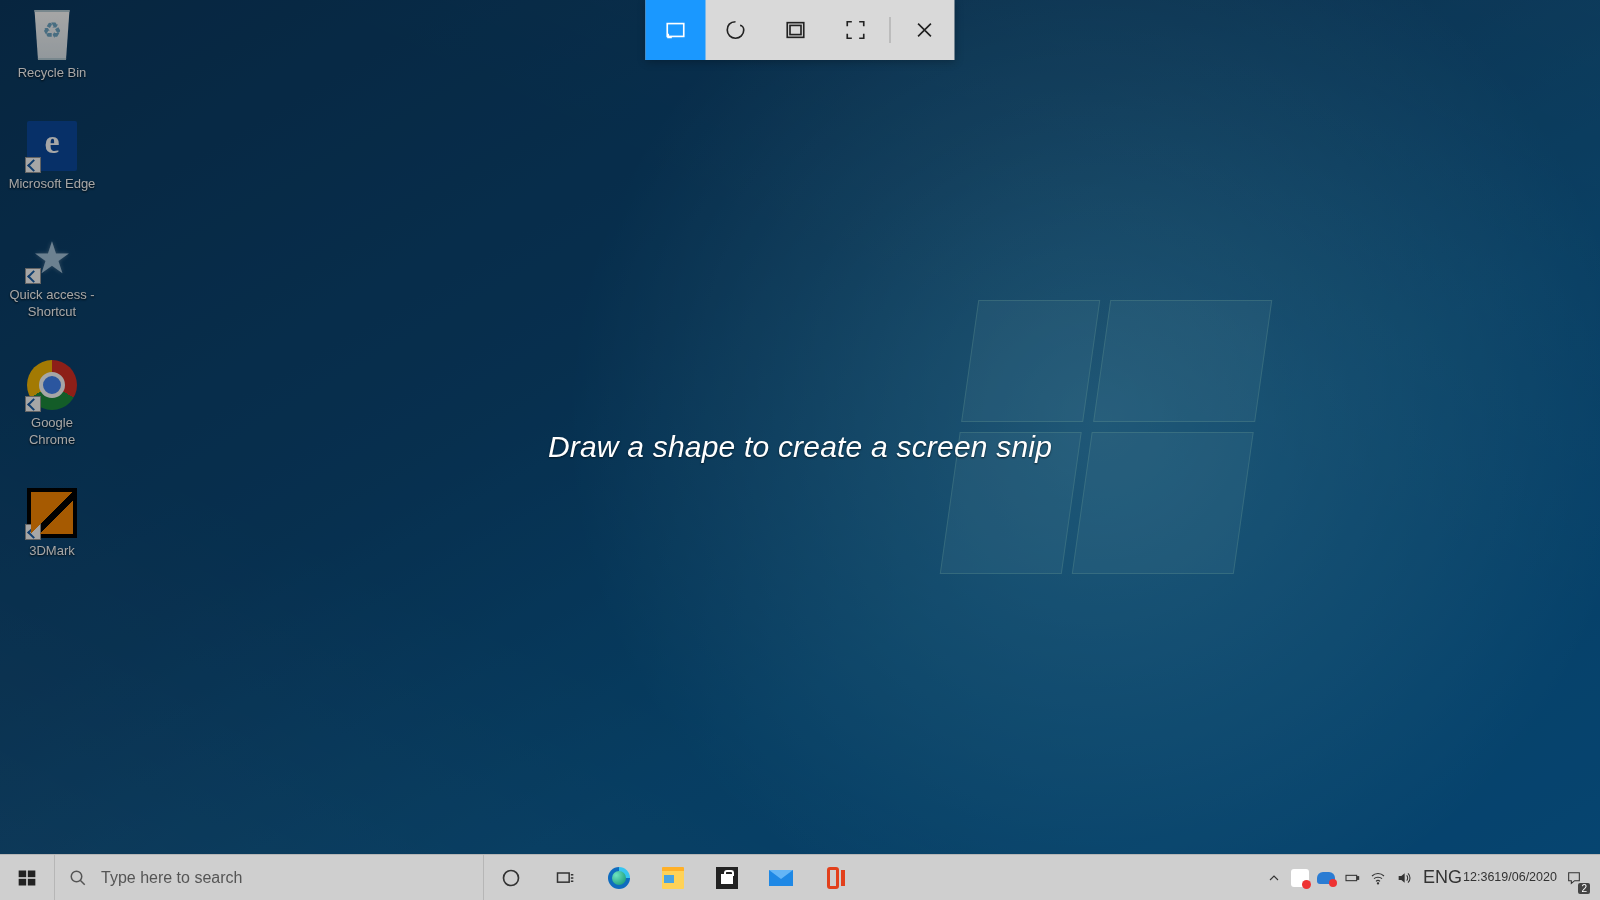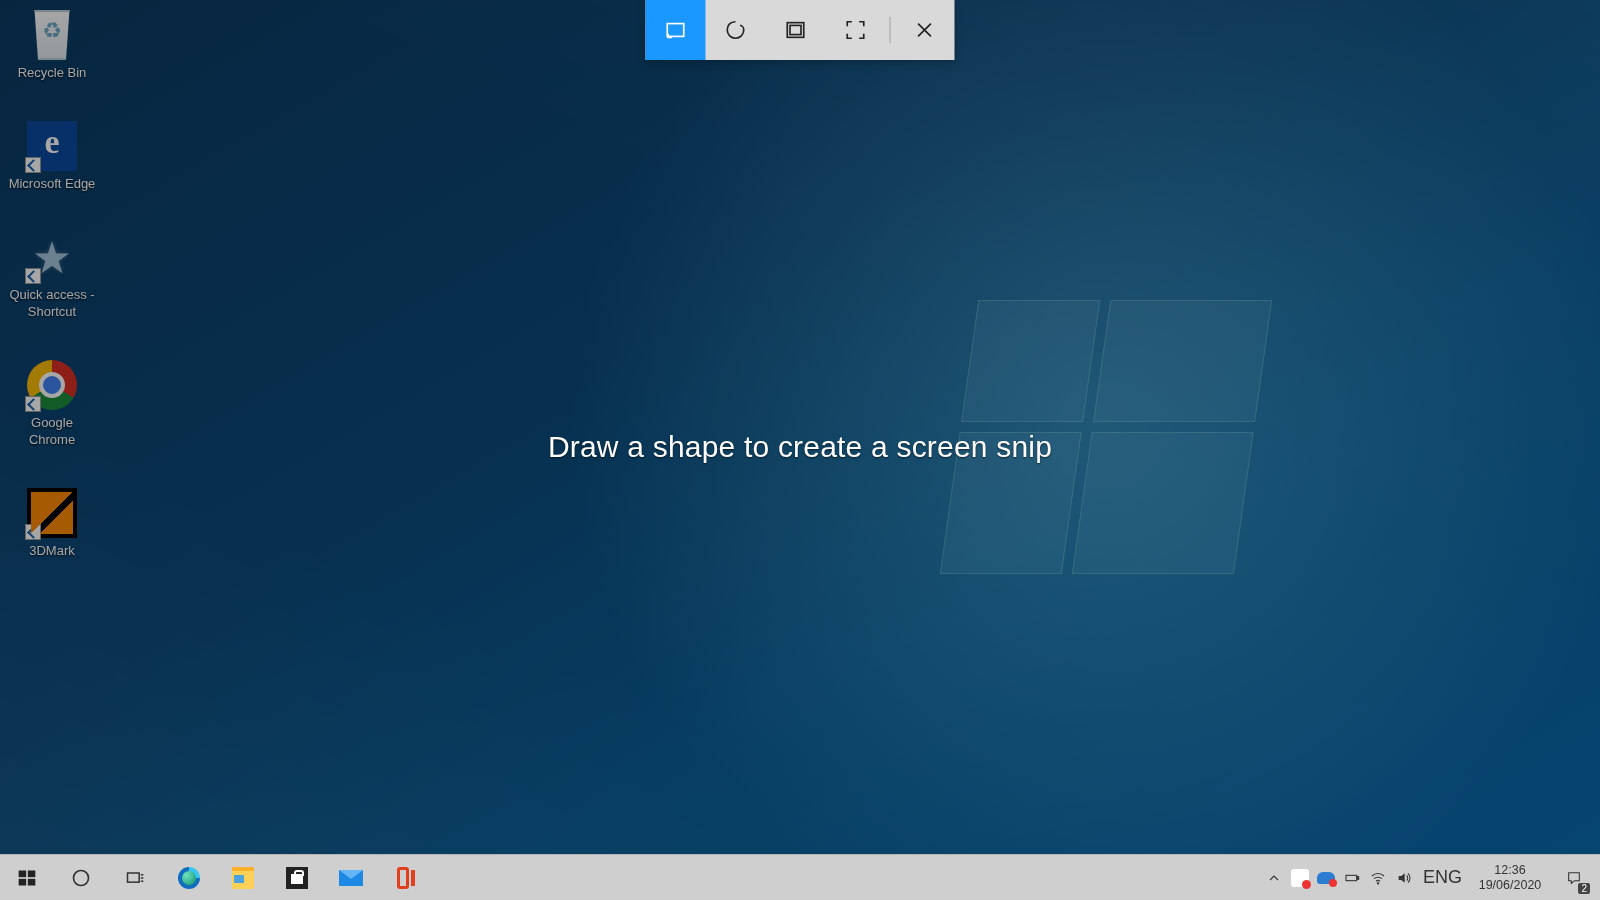--- a/index.html
+++ b/index.html
@@ -63,37 +63,37 @@
   .ico-3dmark { background:#000; }
   .ico-3dmark::after{content:""; position:absolute; left:4px; top:4px; right:4px; bottom:4px; background:linear-gradient(135deg,#ff8a00 0 50%, transparent 50%), linear-gradient(-45deg,#ff8a00 0 40%, transparent 40%);}
 
   
   .snip-toolbar { position:absolute; top:0; left:50%; transform:translateX(-50%); height:60px; display:flex; background:var(--snip-dark); box-shadow:0 2px 8px rgba(0,0,0,0.25); z-index:10; }
   .snip-btn { width:60px; height:60px; display:flex; align-items:center; justify-content:center; color:#222; }
   .snip-btn.active { background:var(--snip-active); color:#fff; }
   .snip-btn svg { width:22px; height:22px; stroke:currentColor; fill:none; stroke-width:1.8; }
   .snip-sep { width:1px; height:26px; background:#a0a0a0; align-self:center; margin:0 4px; }
 
-  .snip-hint { position:absolute; top:430px; left:0; width:100%; text-align:center; color:#fff; font-size:30px; font-weight:400; letter-spacing:0.2px; z-index:5; text-shadow:0 1px 2px rgba(0,0,0,0.6); }
+  .snip-hint { position:absolute; top:430px; left:0; width:100%; text-align:center; color:#fff; font-size:30px; font-weight:400; letter-spacing:0.2px; z-index:5; text-shadow:0 1px 2px rgba(0,0,0,0.6);font-style:italic; }
 
   
   .taskbar { position:absolute; left:0; bottom:0; width:1600px; height:45px; background:var(--taskbar-bg); border-top:1px solid var(--taskbar-border); display:flex; align-items:stretch; }
   .tb-btn, .search-box, .tray-item { display:flex; align-items:center; justify-content:center; }
   .tb-btn { width:54px; height:45px; color:#222; }
   .tb-btn svg { width:20px; height:20px; }
   .start-btn svg { width:20px; height:20px; fill:#222; }
   .search-box { width:430px; height:45px; background:var(--taskbar-bg); border-left:1px solid var(--taskbar-border); border-right:1px solid var(--taskbar-border); justify-content:flex-start; padding:0 14px; color:#555; font-size:16px; gap:14px; box-sizing:border-box; }
   .search-box svg { width:18px; height:18px; stroke:#555; fill:none; stroke-width:2; }
   .pinned { display:flex; }
   .pinned .tb-btn { width:54px; }
   .tray { margin-left:auto; display:flex; align-items:center; padding-right:4px; }
   .tray-item { width:26px; height:45px; color:#333; font-size:12px; }
   .tray-item svg { width:16px; height:16px; stroke:#333; fill:none; stroke-width:1.6; }
   .tray-text { padding:0 6px; font-size:18px; color:#333; display:flex; align-items:center; }
-  .tray-clock { width:84px; flex-direction:column; line-height:15px; font-size:12.5px; color:#333; text-align:center; }
+  .tray-clock { width:84px; line-height:15px; font-size:12.5px; color:#333; text-align:center; }
   .tray-notif { width:44px; position:relative; }
   .tray-notif .badge { position:absolute; right:6px; bottom:6px; background:#444; color:#fff; font-size:10px; border-radius:2px; padding:0 3px; }
 
   
   .app-edge{ width:22px;height:22px;border-radius:50%;background:conic-gradient(#36c5f0 0 90deg,#0f6cbf 90deg 360deg); position:relative;}
   .app-edge::after{content:"";position:absolute;left:4px;top:4px;width:14px;height:14px;border-radius:50%;background:radial-gradient(circle at 30% 30%,#6fe3c0,#0b8f6e);}
   .app-explorer{ width:22px;height:18px;background:#ffd257;border-top:4px solid #ffb028; position:relative; border-radius:1px;}
   .app-explorer::after{content:"";position:absolute;left:2px;top:4px;width:10px;height:8px;background:#4aa3e0;}
   .app-store{ width:22px;height:22px;background:#222; position:relative;}
   .app-store::after{content:"";position:absolute;left:5px;top:7px;width:12px;height:10px;background:#fff;}
@@ -190,20 +190,27 @@
 
 <div class="taskbar">
   <div class="tb-btn start-btn">
     <svg viewBox="0 0 24 24">
         <rect x="2" y="3" width="9" height="8" fill="#222"></rect>
         <rect x="13" y="3" width="9" height="8" fill="#222"></rect>
         <rect x="2" y="13" width="9" height="8" fill="#222"></rect>
         <rect x="13" y="13" width="9" height="8" fill="#222"></rect>
       </svg>
   </div>
+  <div class="search-box">
+    <svg viewBox="0 0 24 24">
+        <circle cx="10" cy="10" r="7"></circle>
+        <path d="M15 15 L21 21"></path>
+      </svg>
+    <span>Type here to search</span>
+  </div>
 
   <div class="pinned">
     <div class="tb-btn">
       <svg viewBox="0 0 24 24" style="stroke:#333;fill:none;stroke-width:2">
           <circle cx="12" cy="12" r="9"></circle>
         </svg>
     </div>
     <div class="tb-btn">
       <svg viewBox="0 0 24 24" style="stroke:#333;fill:none;stroke-width:1.8">
           <rect x="3" y="6" width="14" height="11"></rect>

